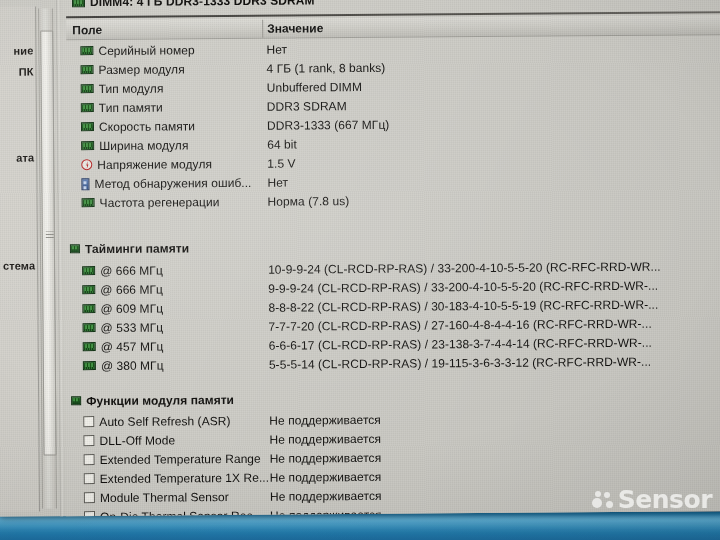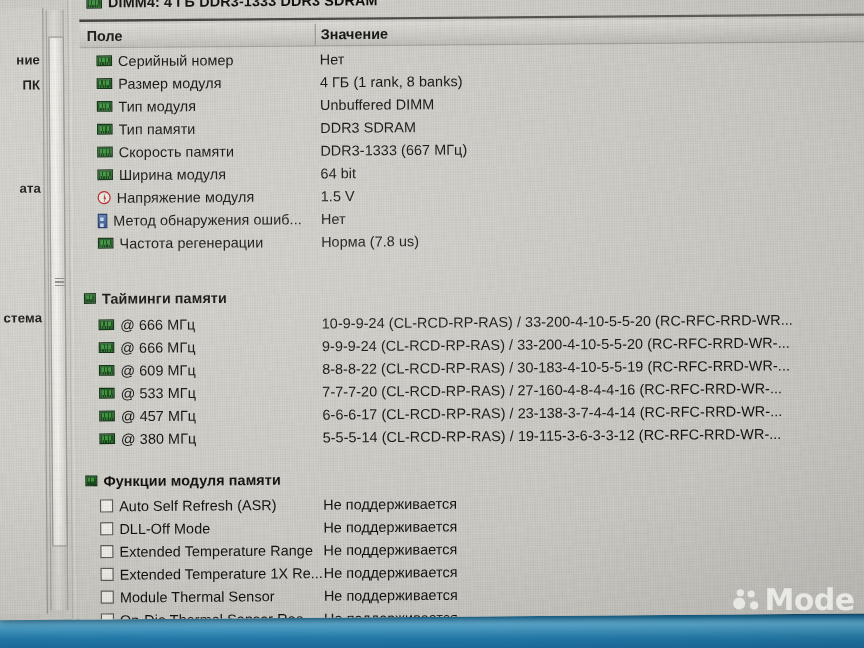--- a/index.html
+++ b/index.html
@@ -562,18 +562,18 @@
     <div id="lcd-texture"></div>
   </div>
 
   <div id="avito-watermark">
     <span id="avito-dots">
       <i></i>
         <i></i>
         <i></i>
         <i></i>
     </span>
-    <span id="avito-text">Mode</span>
+    <span id="avito-text">Sensor</span>
   </div>
 
   <div id="photo-vignette"></div>
   <div id="photo-blur-overlay"></div>
 </div>
 
 </body></html>

